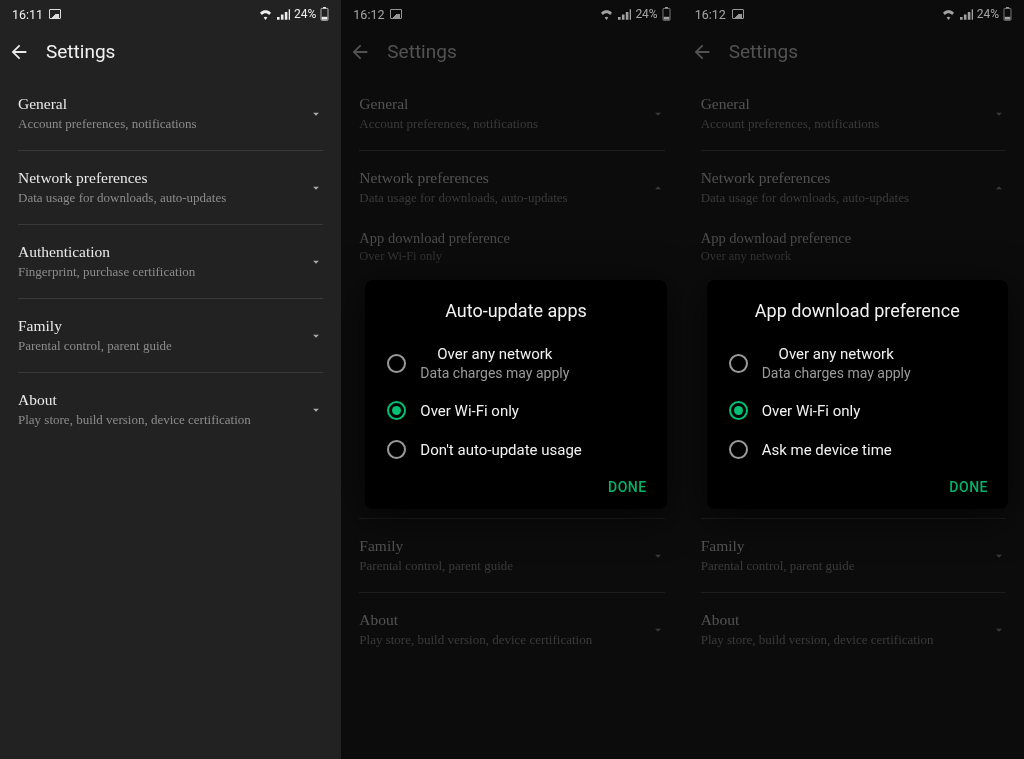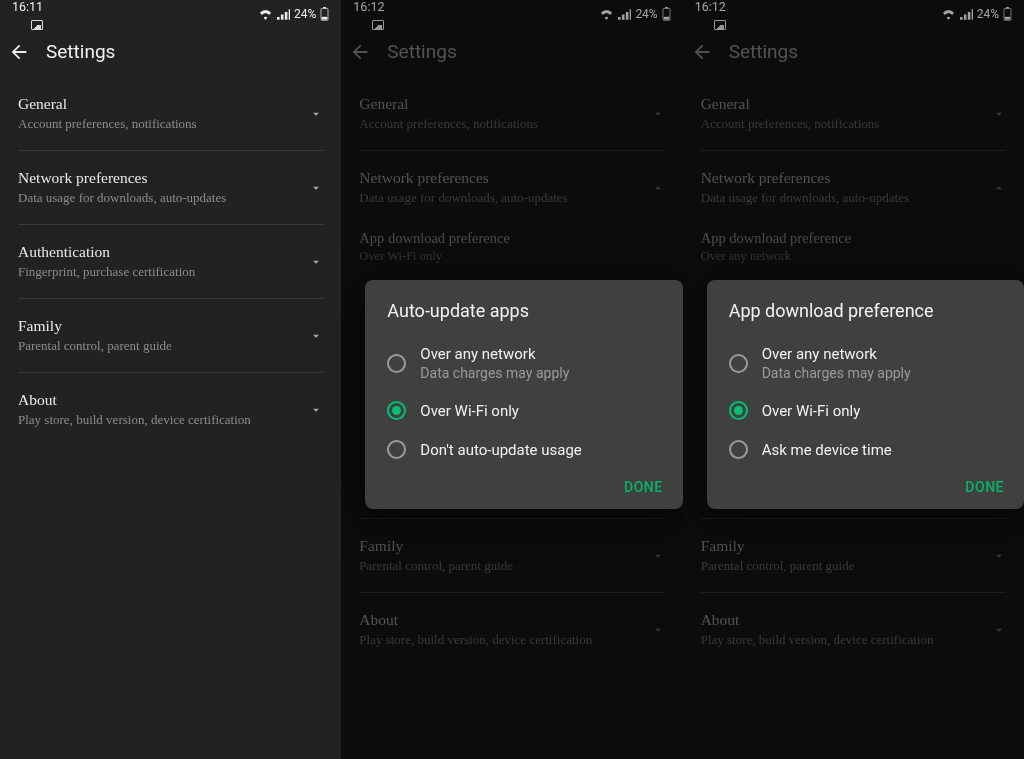--- a/index.html
+++ b/index.html
@@ -25,21 +25,21 @@
 
   .statusbar {
     height: 28px;
     display: flex;
     align-items: center;
     padding: 0 12px;
     font-size: 12.5px;
     color: #eee;
     justify-content: space-between;
   }
-  .statusbar .left { display:flex; align-items:flex-end; gap:6px;flex-direction:column; }
+  .statusbar .left { display:flex; align-items:center; gap:6px; }
   .statusbar .right { display:flex; align-items:center; gap:4px; font-size:12px; }
   .statusbar svg { display:block; }
 
   .appbar {
     display: flex;
     align-items: flex-end;
     padding: 12px 14px 18px 8px;
     gap: 16px;
   }
   .appbar .back {
@@ -81,27 +81,28 @@
   }
   .subrow .t1 { font-size:14.5px; color:#d8d8d8; }
   .subrow .t2 { font-size:12.5px; color:#7f7f7f; margin-top:2px;}
   .dimmed .subrow .t1 { color:#6f6f6f; }
   .dimmed .subrow .t2 { color:#4d4d4d; }
 
   
   .dialog {
     position:absolute;
     left: 24px;
-    right: 0px;
+    right: 16px;
     top: 280px;
-    background: #404040;
+    background: #000000;
     border-radius: 8px;
     box-shadow: 0 8px 40px rgba(0,0,0,0.7);
     padding: 20px 0 8px 0;
     z-index: 10;
+    text-align: center;
   }
   .dialog .dtitle {
     font-size: 18px;
     color: #f2f2f2;
     padding: 0 22px 14px 22px;
   }
   .option {
     display:flex;
     align-items:center;
     gap: 14px;

